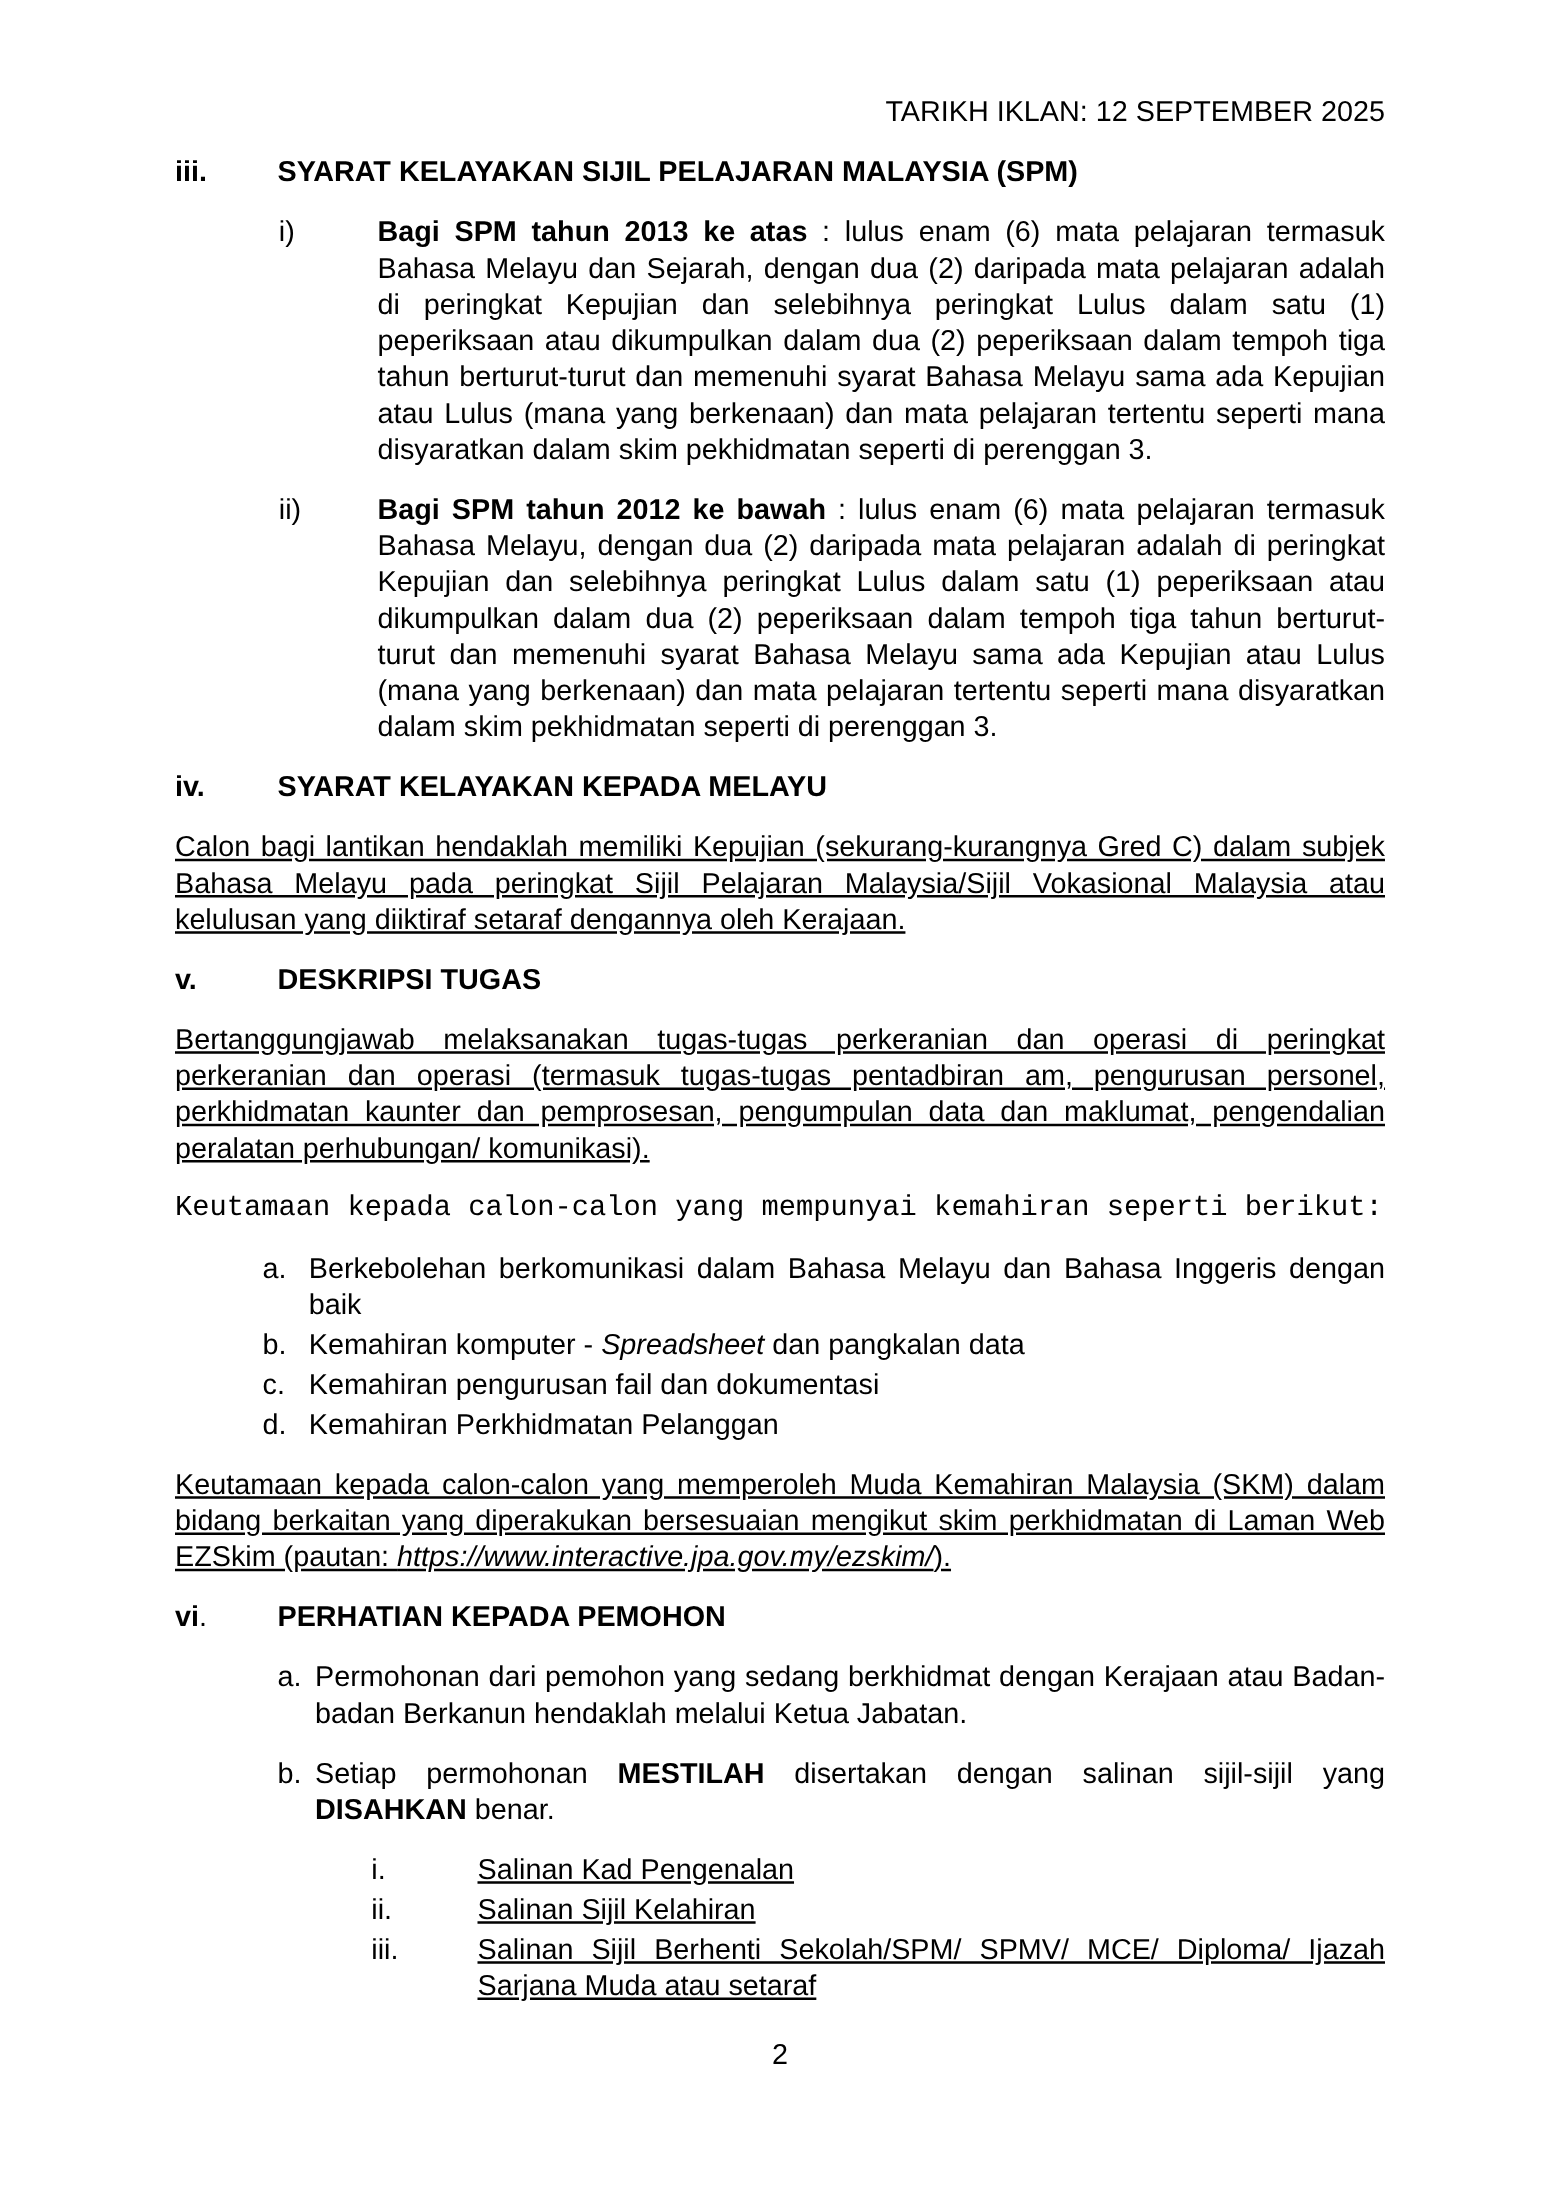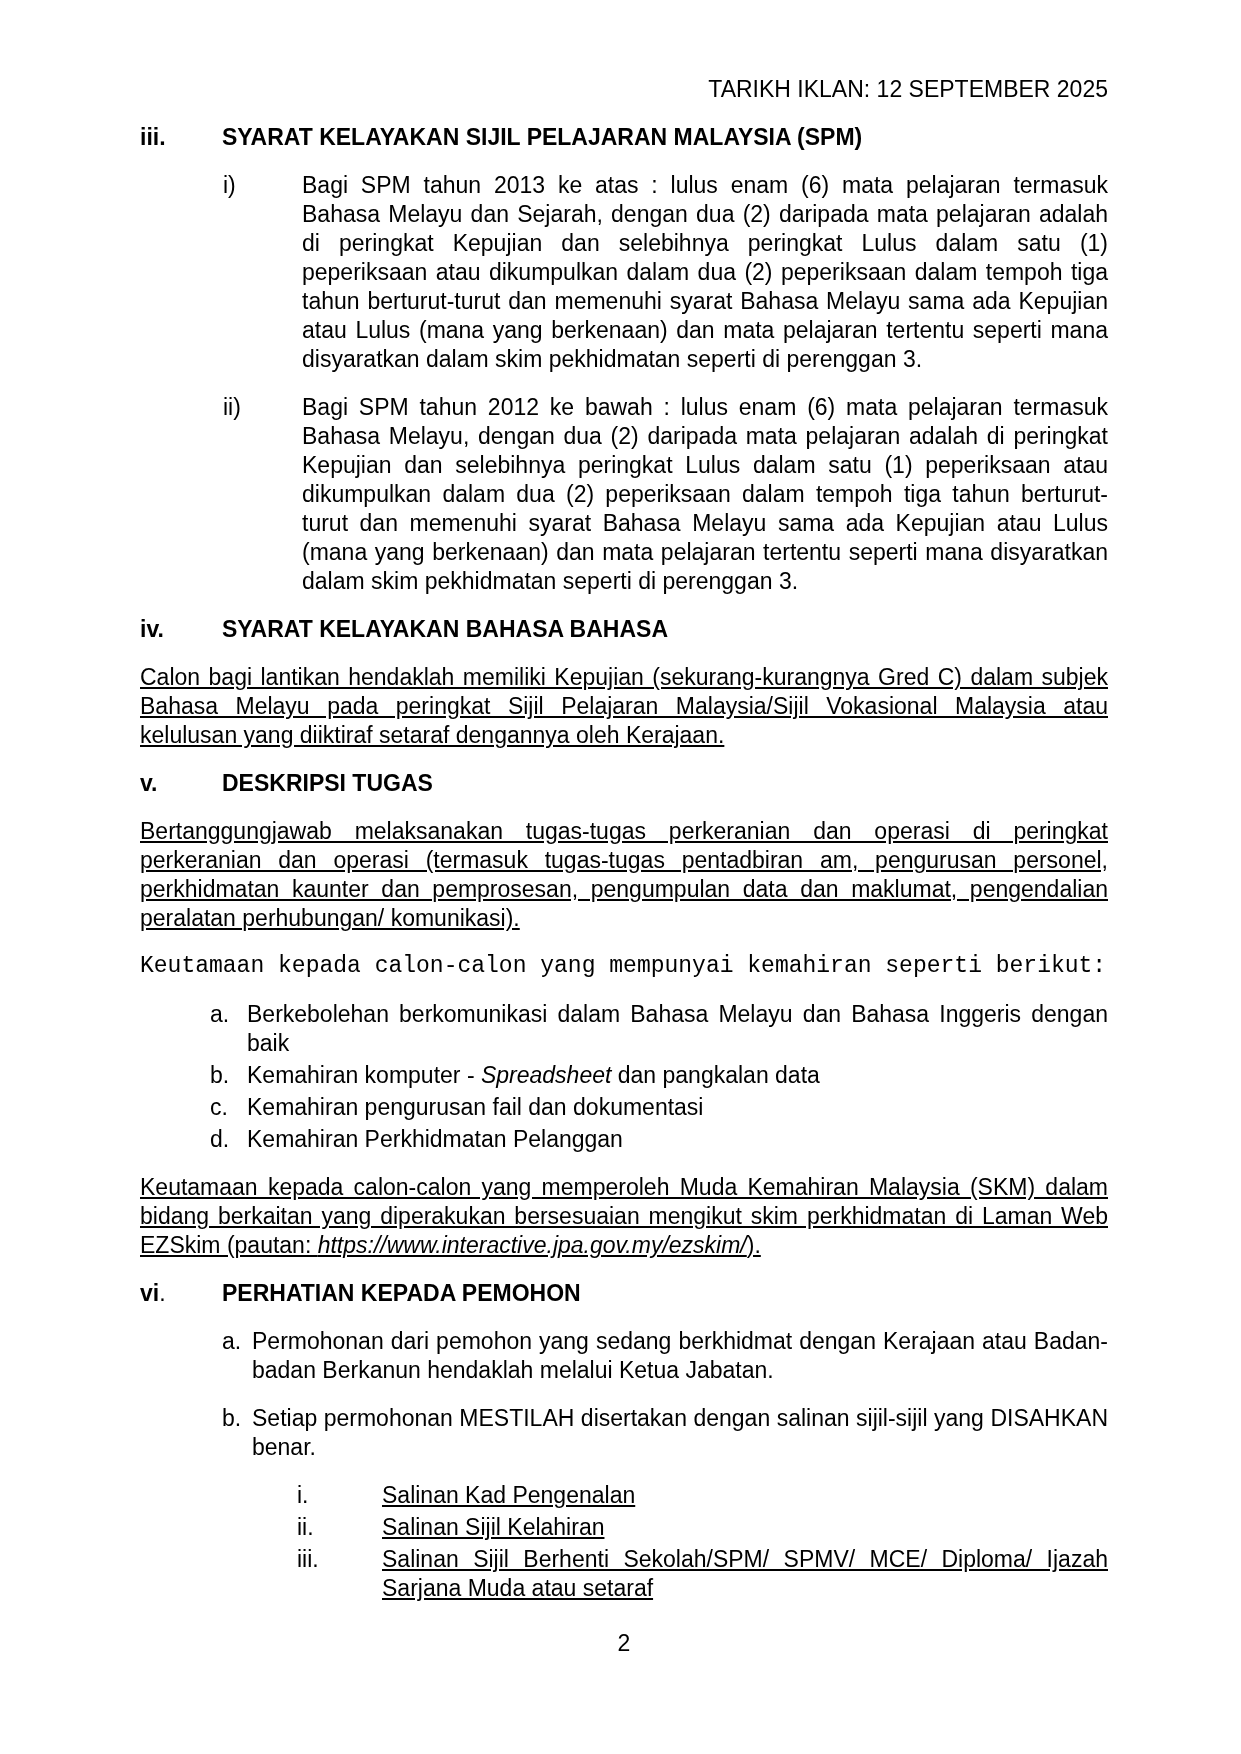--- a/index.html
+++ b/index.html
@@ -33,21 +33,21 @@
   
   .bitem{display:flex;margin-left:82px;margin-bottom:19px;}
   .bmark{width:30px;flex:none;}
   .btext{flex:1;text-align:justify;}
   
   .dlist{margin-left:157px;}
   .ditem{display:flex;margin-bottom:3px;}
   .dmark{width:85px;flex:none;}
   .dtext{flex:1;text-align:justify;text-decoration:underline;}
   .footer{text-align:center;margin-top:26px;}
-  b{font-weight:normal;}
+  b{font-weight:bold;}
   i{font-style:italic;}
 </style>
 </head>
 <body>
 
 <div class="page">
   <div class="content">
 
     <div class="header-line">TARIKH IKLAN: 12 SEPTEMBER 2025</div>
 
@@ -61,21 +61,21 @@
       <span class="ntext"><b>Bagi SPM tahun 2013 ke atas</b><span> : lulus enam (6) mata pelajaran termasuk Bahasa Melayu dan Sejarah, dengan dua (2) daripada mata pelajaran adalah di peringkat Kepujian dan selebihnya peringkat Lulus dalam satu (1) peperiksaan atau dikumpulkan dalam dua (2) peperiksaan dalam tempoh tiga tahun berturut-turut dan memenuhi syarat Bahasa Melayu sama ada Kepujian atau Lulus (mana yang berkenaan) dan mata pelajaran tertentu seperti mana disyaratkan dalam skim pekhidmatan seperti di perenggan 3.</span></span>
     </div>
 
     <div class="nitem">
       <span class="nmark">ii)</span>
       <span class="ntext"><b>Bagi SPM tahun 2012 ke bawah</b><span> : lulus enam (6) mata pelajaran termasuk Bahasa Melayu, dengan dua (2) daripada mata pelajaran adalah di peringkat Kepujian dan selebihnya peringkat Lulus dalam satu (1) peperiksaan atau dikumpulkan dalam dua (2) peperiksaan dalam tempoh tiga tahun berturut-turut dan memenuhi syarat Bahasa Melayu sama ada Kepujian atau Lulus (mana yang berkenaan) dan mata pelajaran tertentu seperti mana disyaratkan dalam skim pekhidmatan seperti di perenggan 3.</span></span>
     </div>
 
     <div class="heading">
       <span class="hnum">iv.</span>
-      <span class="htitle">SYARAT KELAYAKAN BAHASA BAHASA</span>
+      <span class="htitle">SYARAT KELAYAKAN KEPADA MELAYU</span>
     </div>
 
     <div class="para">Calon bagi lantikan hendaklah memiliki Kepujian (sekurang-kurangnya Gred C) dalam subjek Bahasa Melayu pada peringkat Sijil Pelajaran Malaysia/Sijil Vokasional Malaysia atau kelulusan yang diiktiraf setaraf dengannya oleh Kerajaan.</div>
 
     <div class="heading">
       <span class="hnum">v.</span>
       <span class="htitle">DESKRIPSI TUGAS</span>
     </div>
 
     <div class="para">Bertanggungjawab melaksanakan tugas-tugas perkeranian dan operasi di peringkat perkeranian dan operasi (termasuk tugas-tugas pentadbiran am, pengurusan personel, perkhidmatan kaunter dan pemprosesan, pengumpulan data dan maklumat, pengendalian peralatan perhubungan/ komunikasi).</div>

